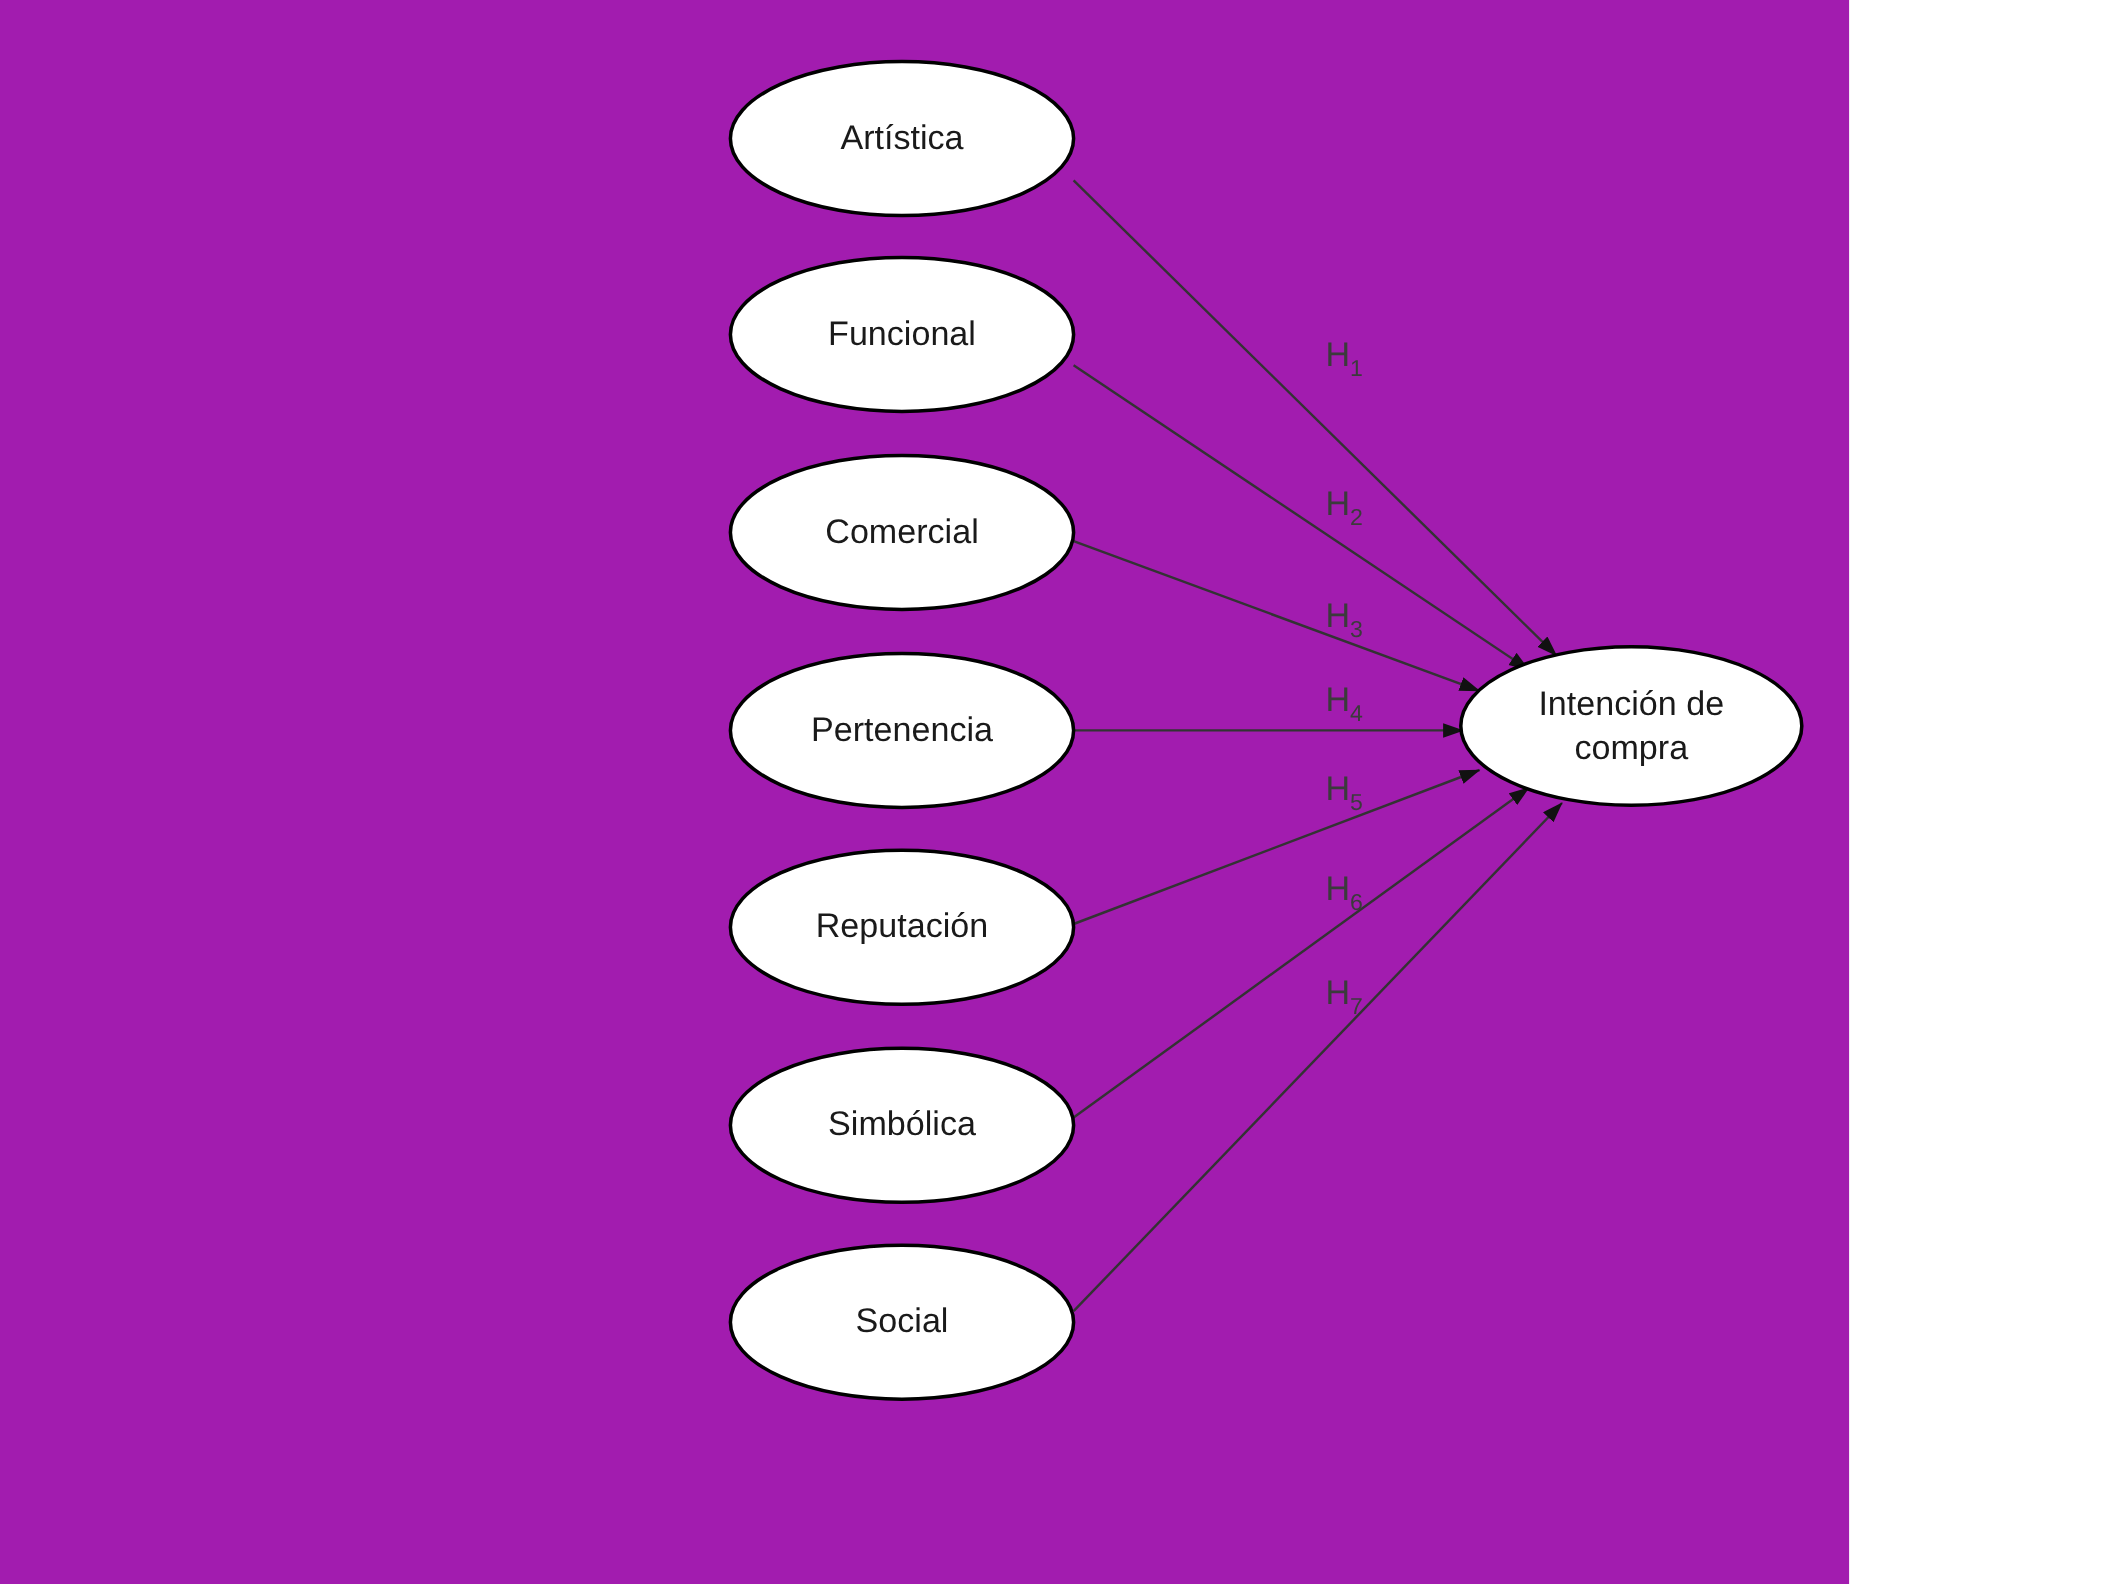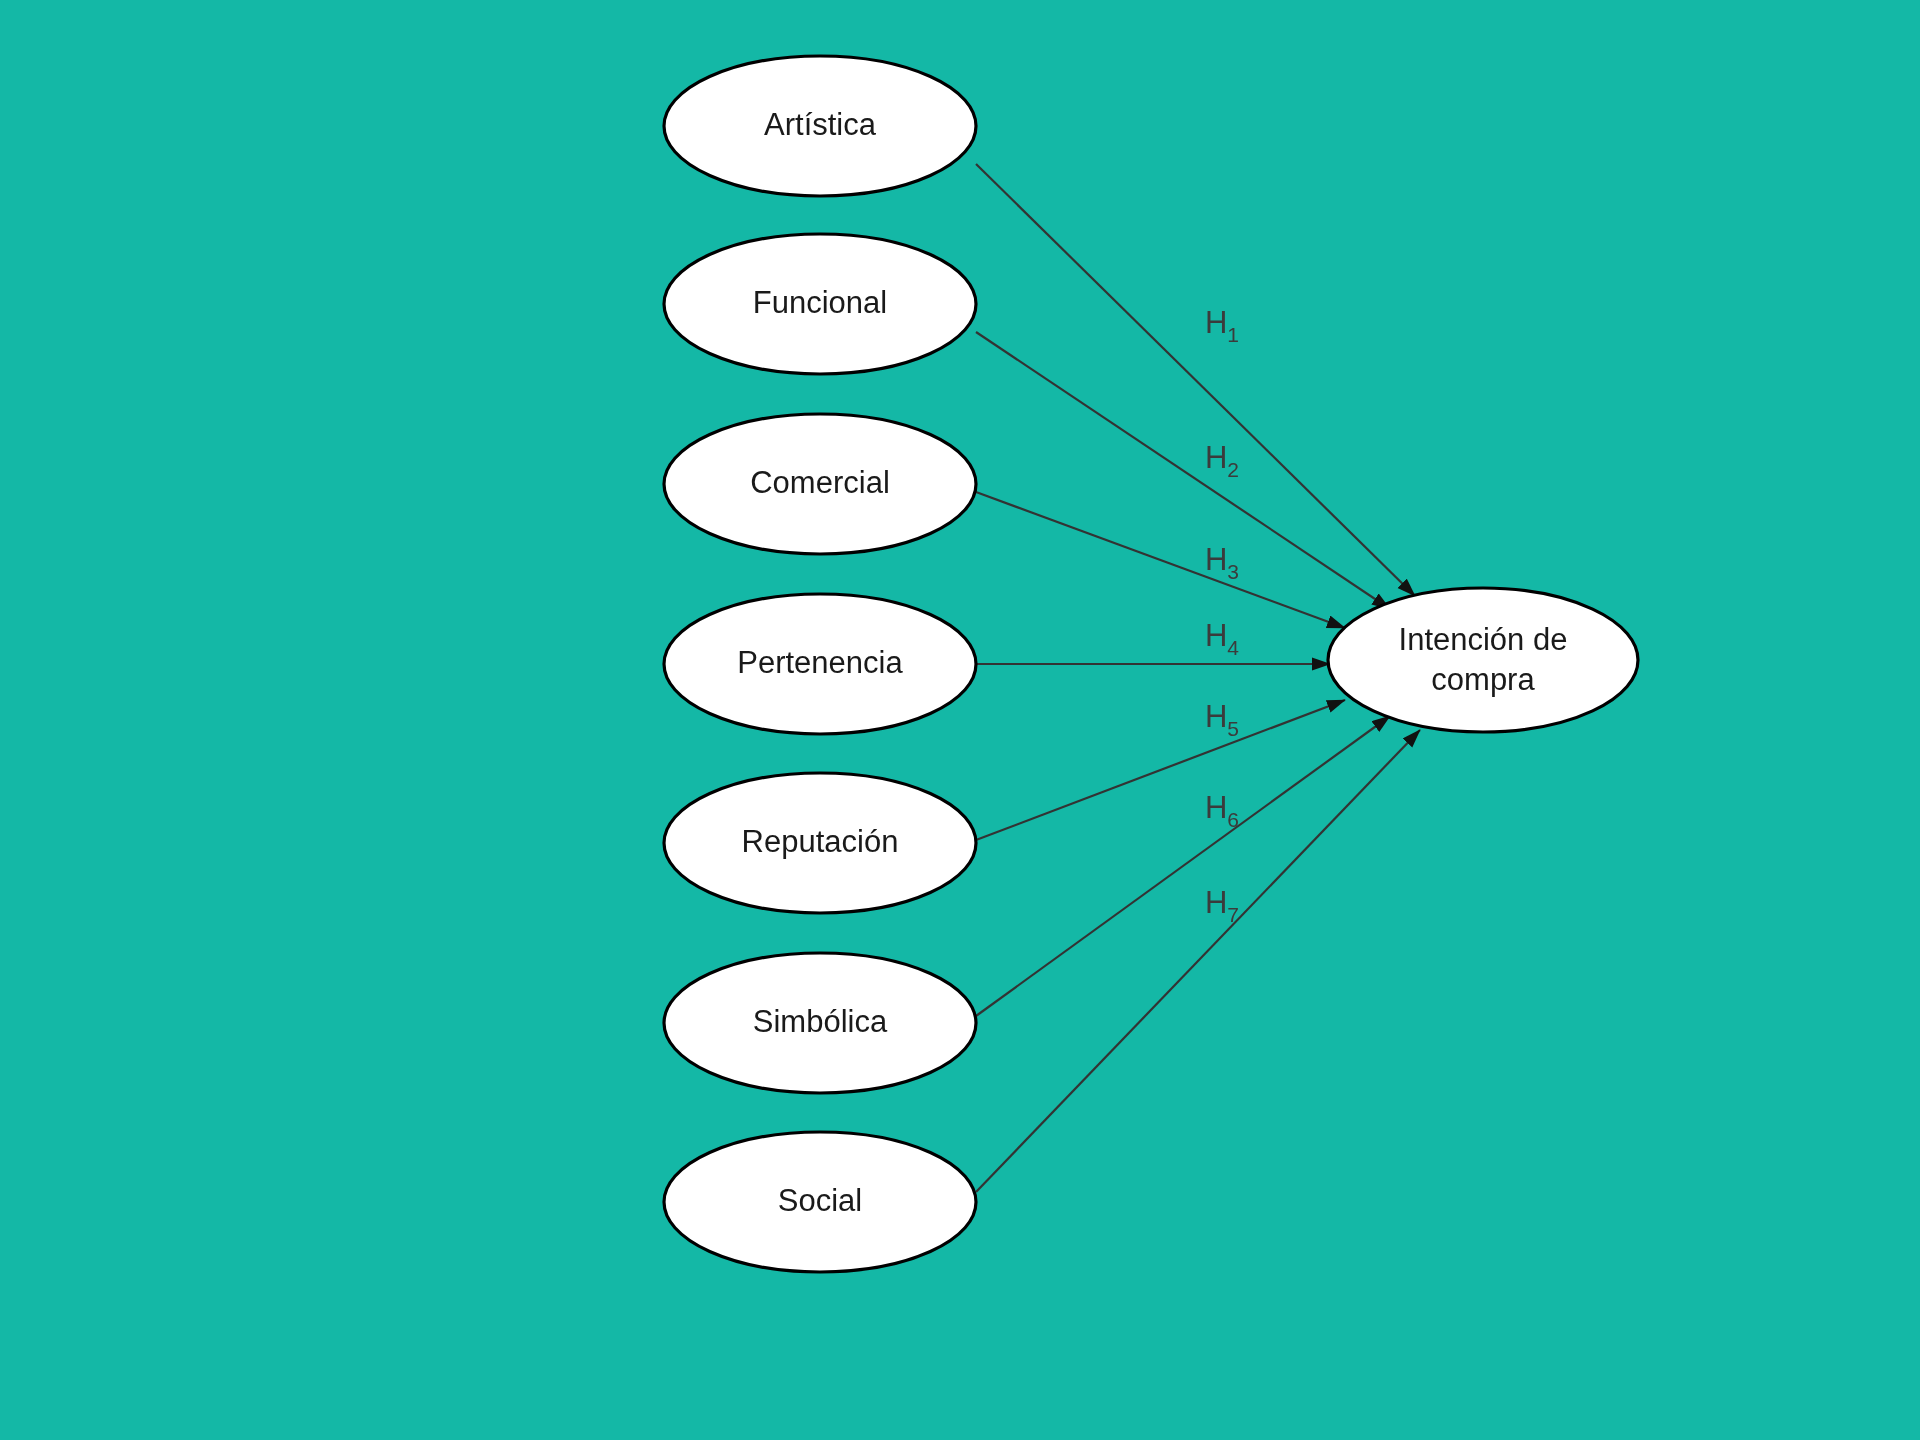--- a/index.html
+++ b/index.html
@@ -8,23 +8,23 @@
     background: #ffffff;
   }
   body {
     width: 1920px;
     height: 1440px;
     font-family: "Liberation Sans", sans-serif;
     overflow: hidden;
   }
   #diagram-root {
     position: relative;
-    width: 1920px;
+    width: 1681px;
     height: 1440px;
-    background: #14b8a6;
+    background: #a21caf;
     text-align: center;
   }
   svg#diagram-svg {
     position: absolute;
     top: 0;
     left: 0;
     width: 1920px;
     height: 1440px;
     display: block;
   }

